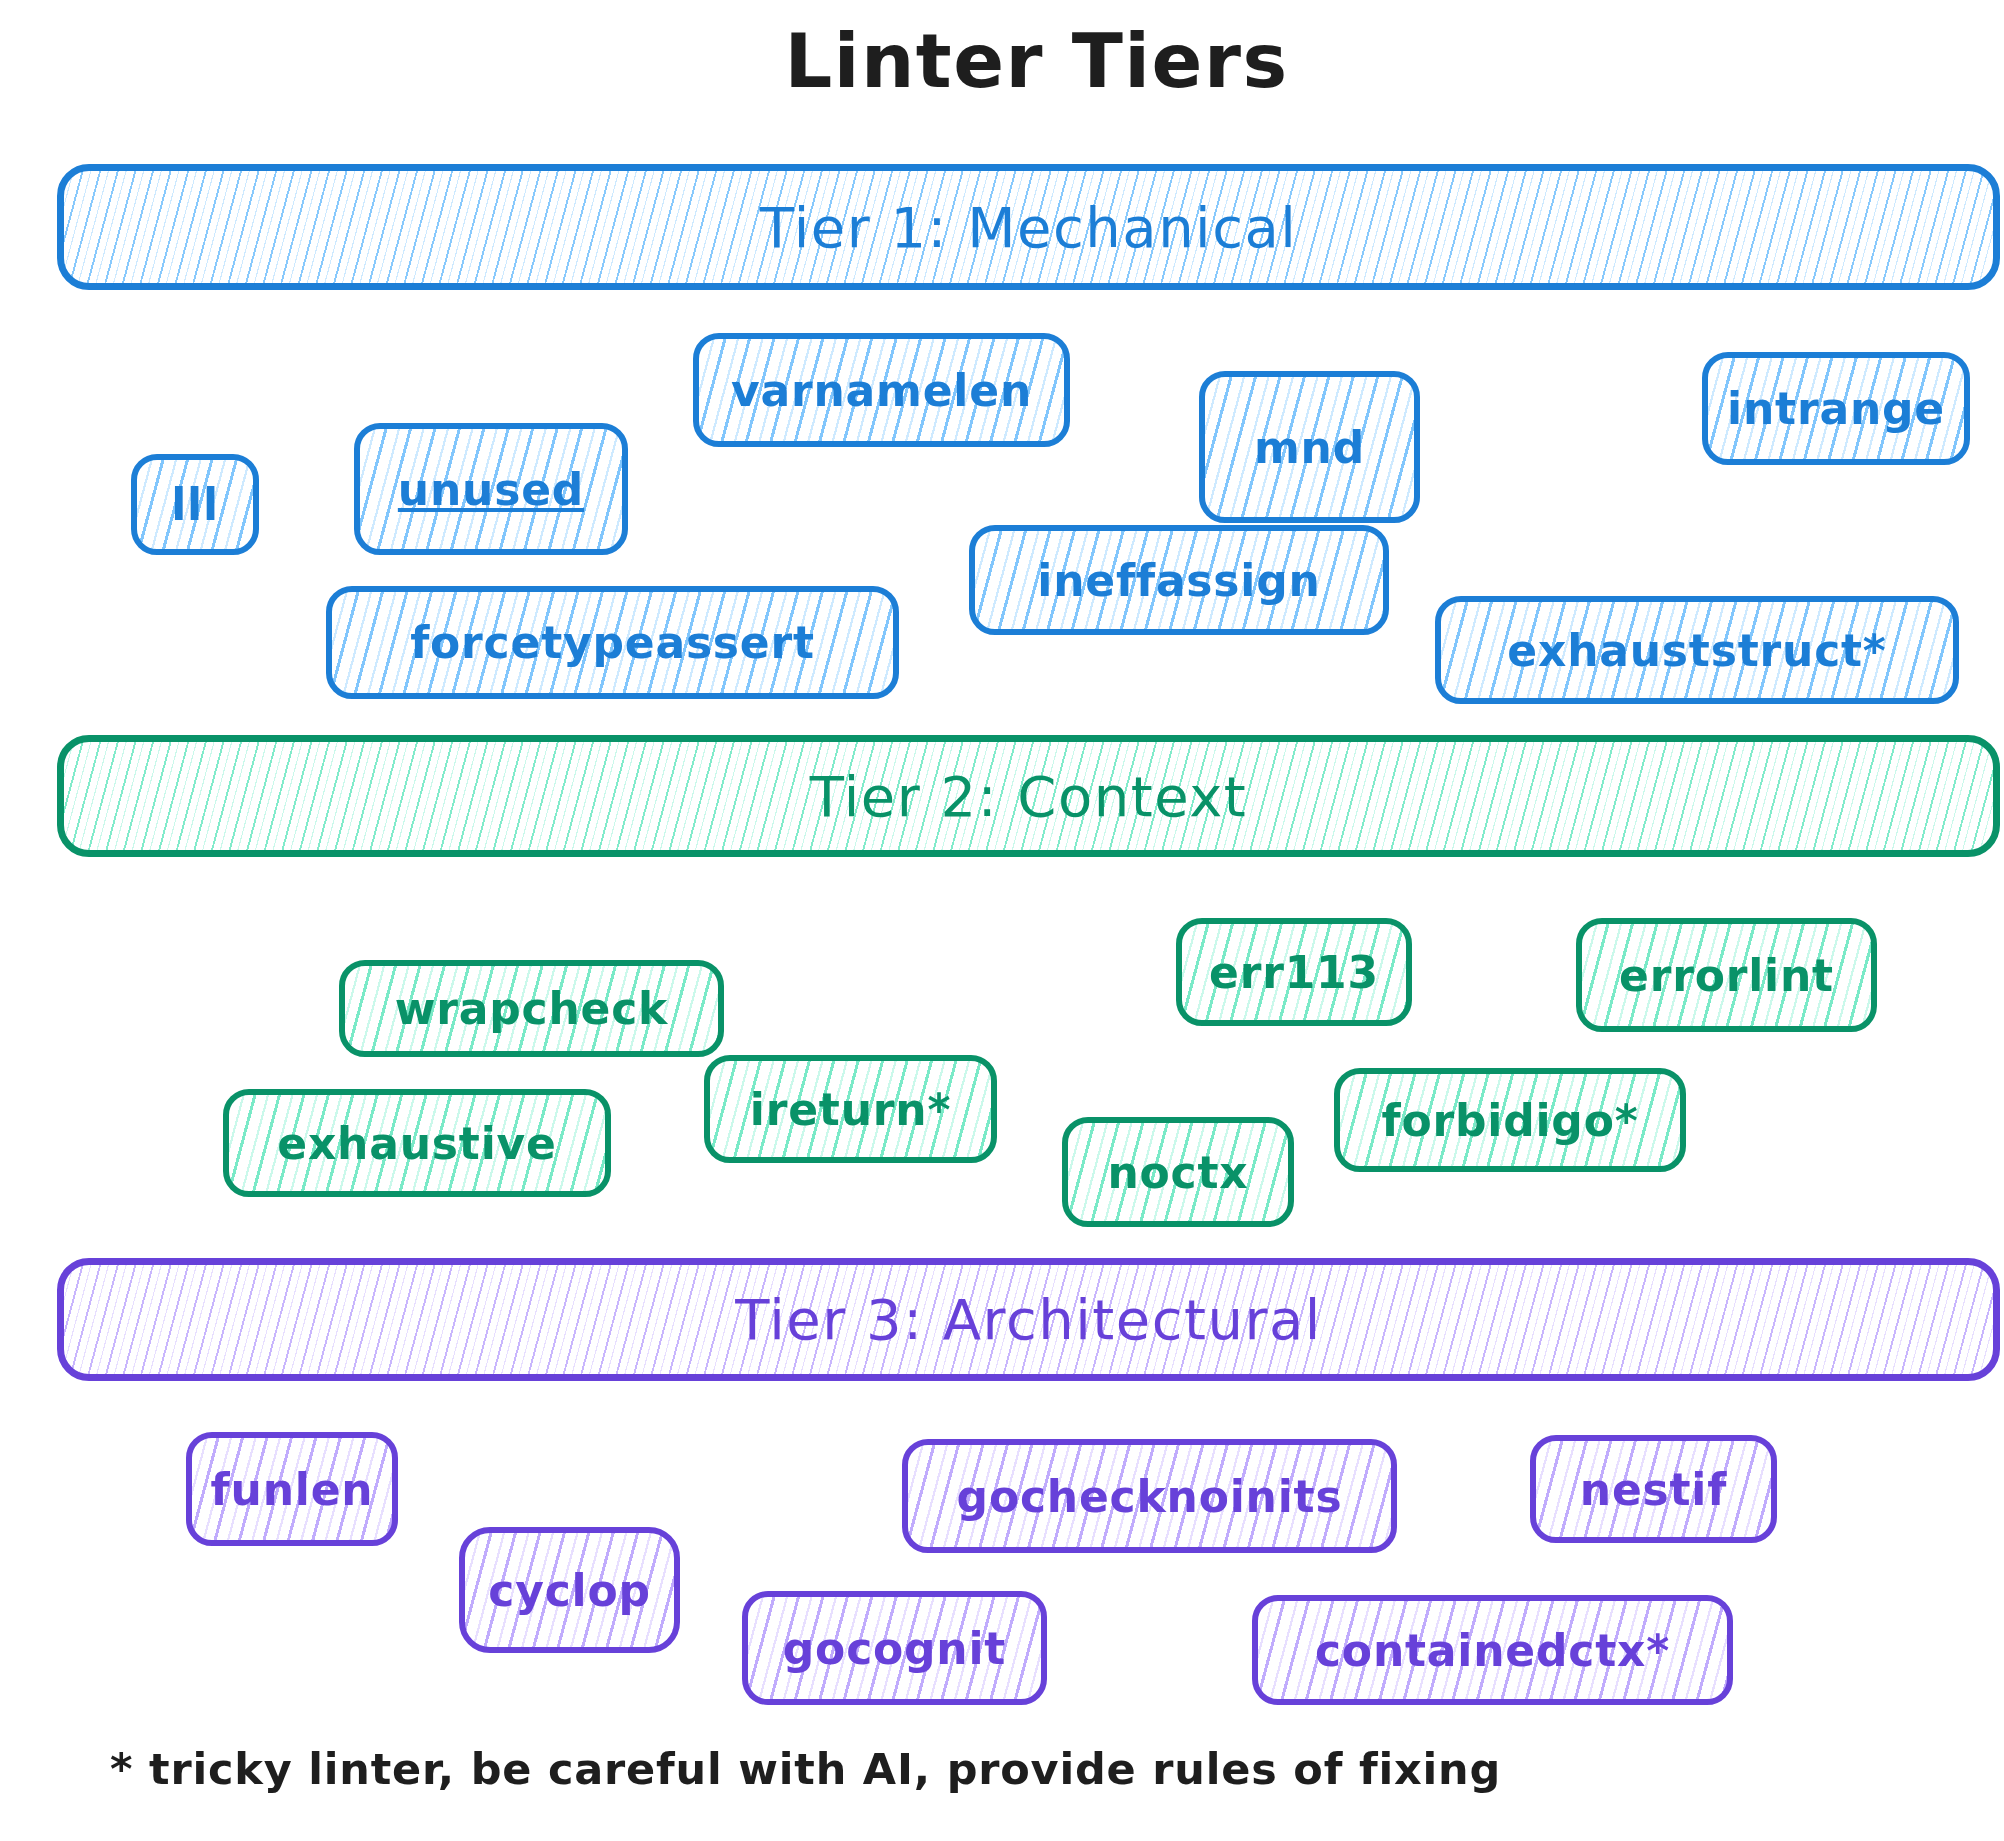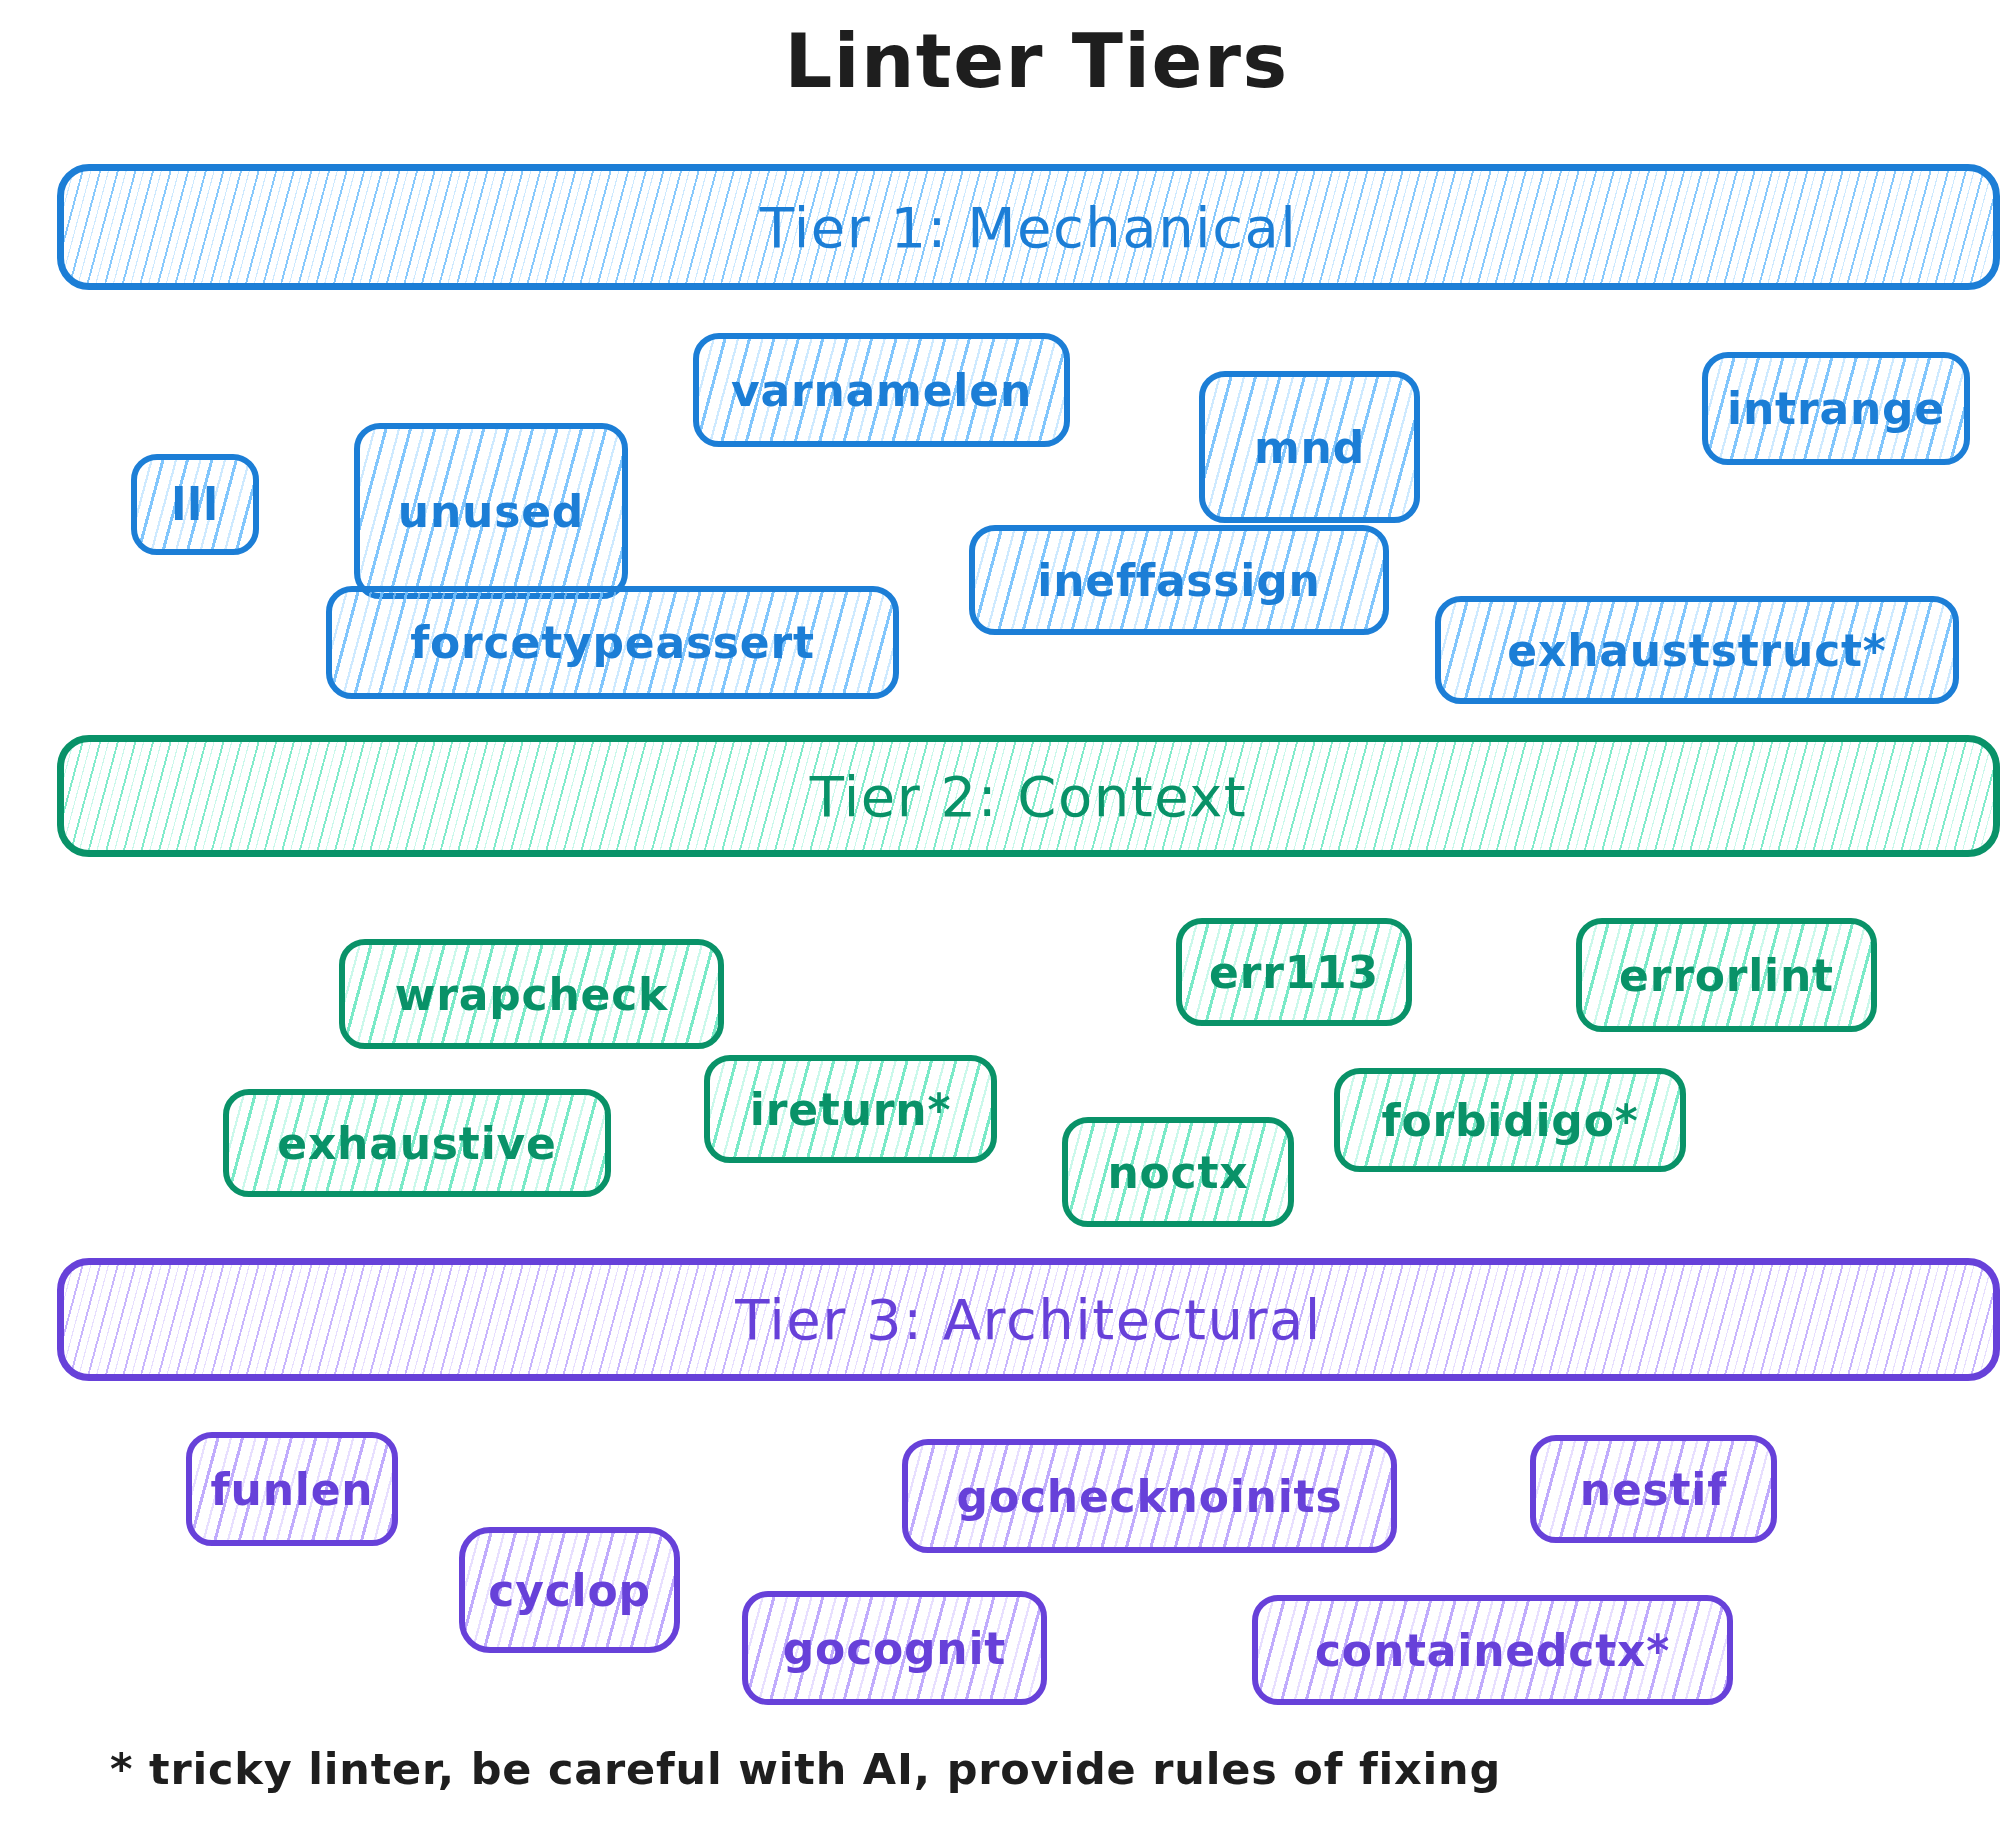--- a/index.html
+++ b/index.html
@@ -94,38 +94,38 @@
   </div>
   <div class="lbox b1" style="left:1165px;top:371px;width:221px;height:152px;">
     <span>mnd</span>
   </div>
   <div class="lbox b1" style="left:1668px;top:352px;width:268px;height:113px;">
     <span>intrange</span>
   </div>
   <div class="lbox b1" style="left:97px;top:454px;width:128px;height:101px;">
     <span>lll</span>
   </div>
-  <div class="lbox b1" style="left:320px;top:423px;width:274px;height:176px;">
+  <div class="lbox b1" style="left:320px;top:423px;width:274px;height:132px;text-decoration:underline;">
     <span>unused</span>
   </div>
   <div class="lbox b1" style="left:935px;top:525px;width:420px;height:110px;">
     <span>ineffassign</span>
   </div>
   <div class="lbox b1" style="left:292px;top:586px;width:573px;height:113px;">
     <span>forcetypeassert</span>
   </div>
   <div class="lbox b1" style="left:1401px;top:596px;width:524px;height:108px;">
     <span>exhauststruct*</span>
   </div>
 
   <section class="banner t2">
     <span>Tier 2: Context</span>
   </section>
 
-  <div class="lbox b2" style="left:305px;top:939px;width:385px;height:110px;">
+  <div class="lbox b2" style="left:305px;top:960px;width:385px;height:97px;">
     <span>wrapcheck</span>
   </div>
   <div class="lbox b2" style="left:1142px;top:918px;width:236px;height:108px;">
     <span>err113</span>
   </div>
   <div class="lbox b2" style="left:1542px;top:918px;width:301px;height:114px;">
     <span>errorlint</span>
   </div>
   <div class="lbox b2" style="left:189px;top:1089px;width:388px;height:108px;">
     <span>exhaustive</span>

